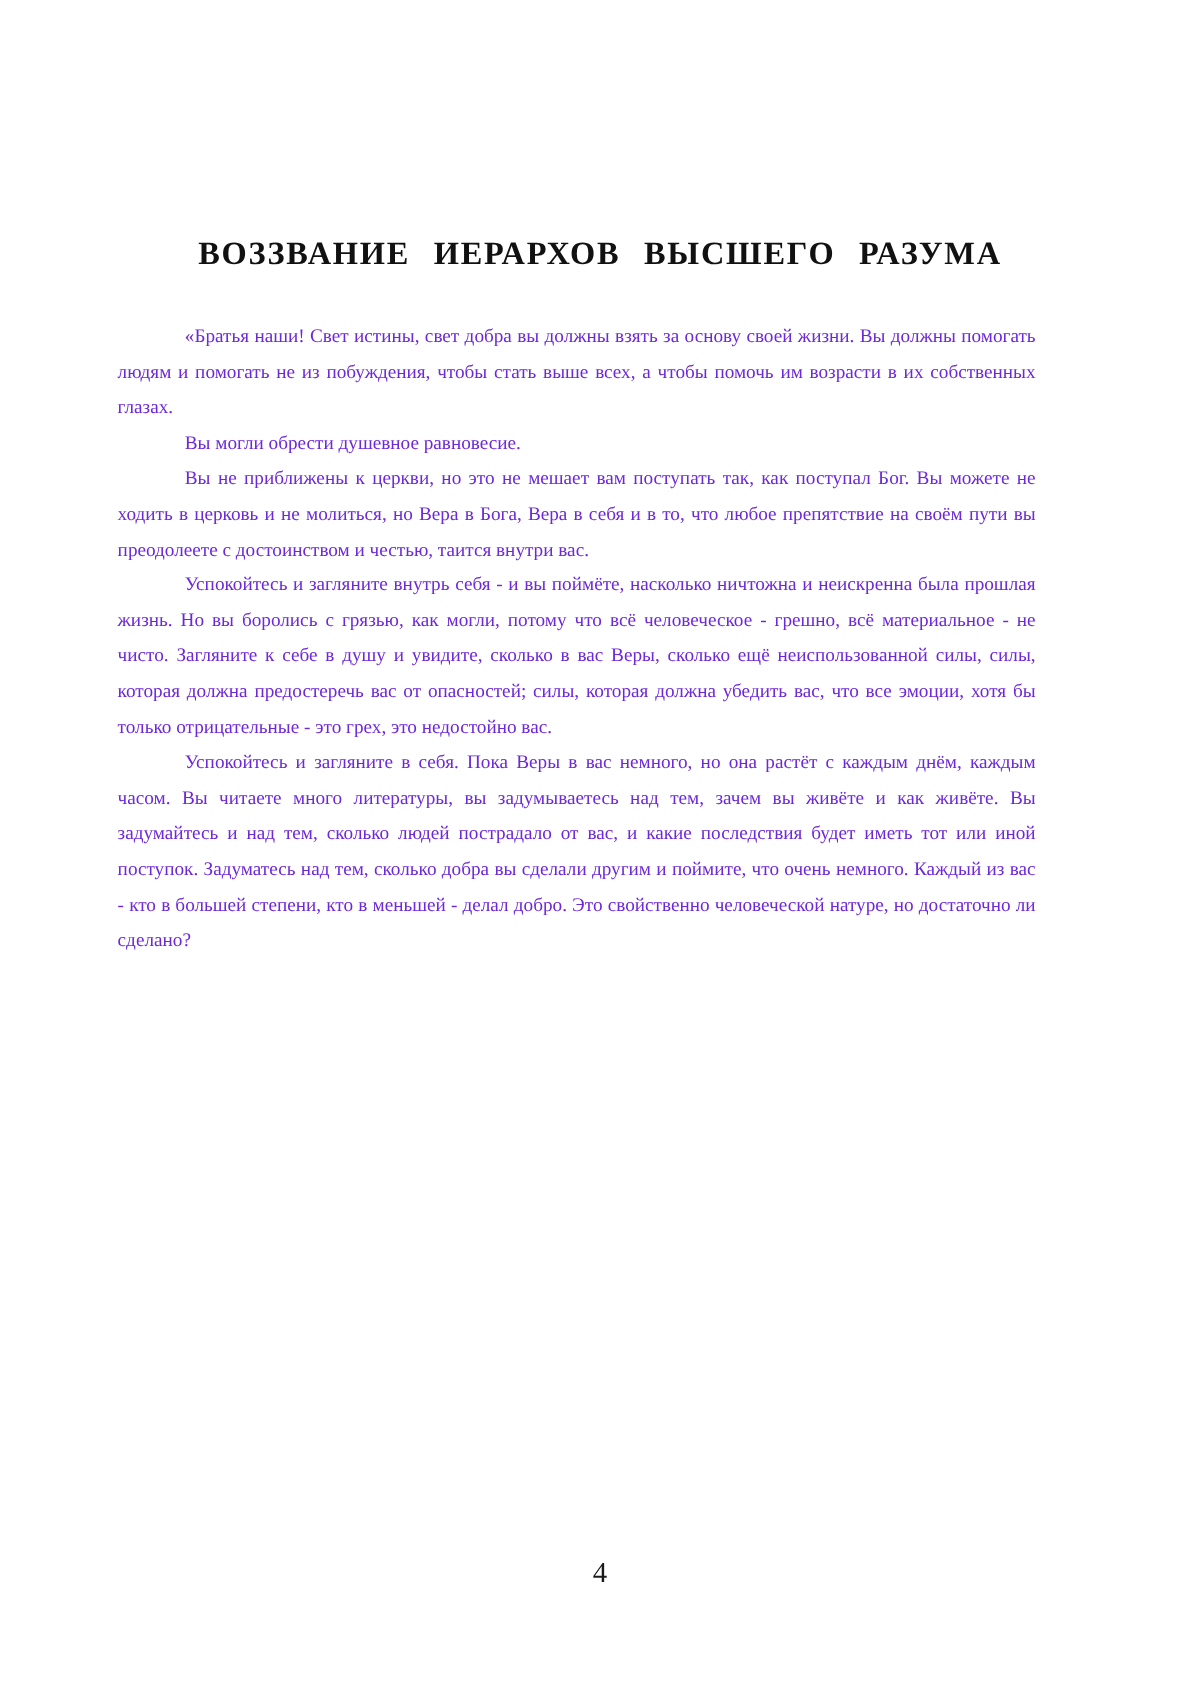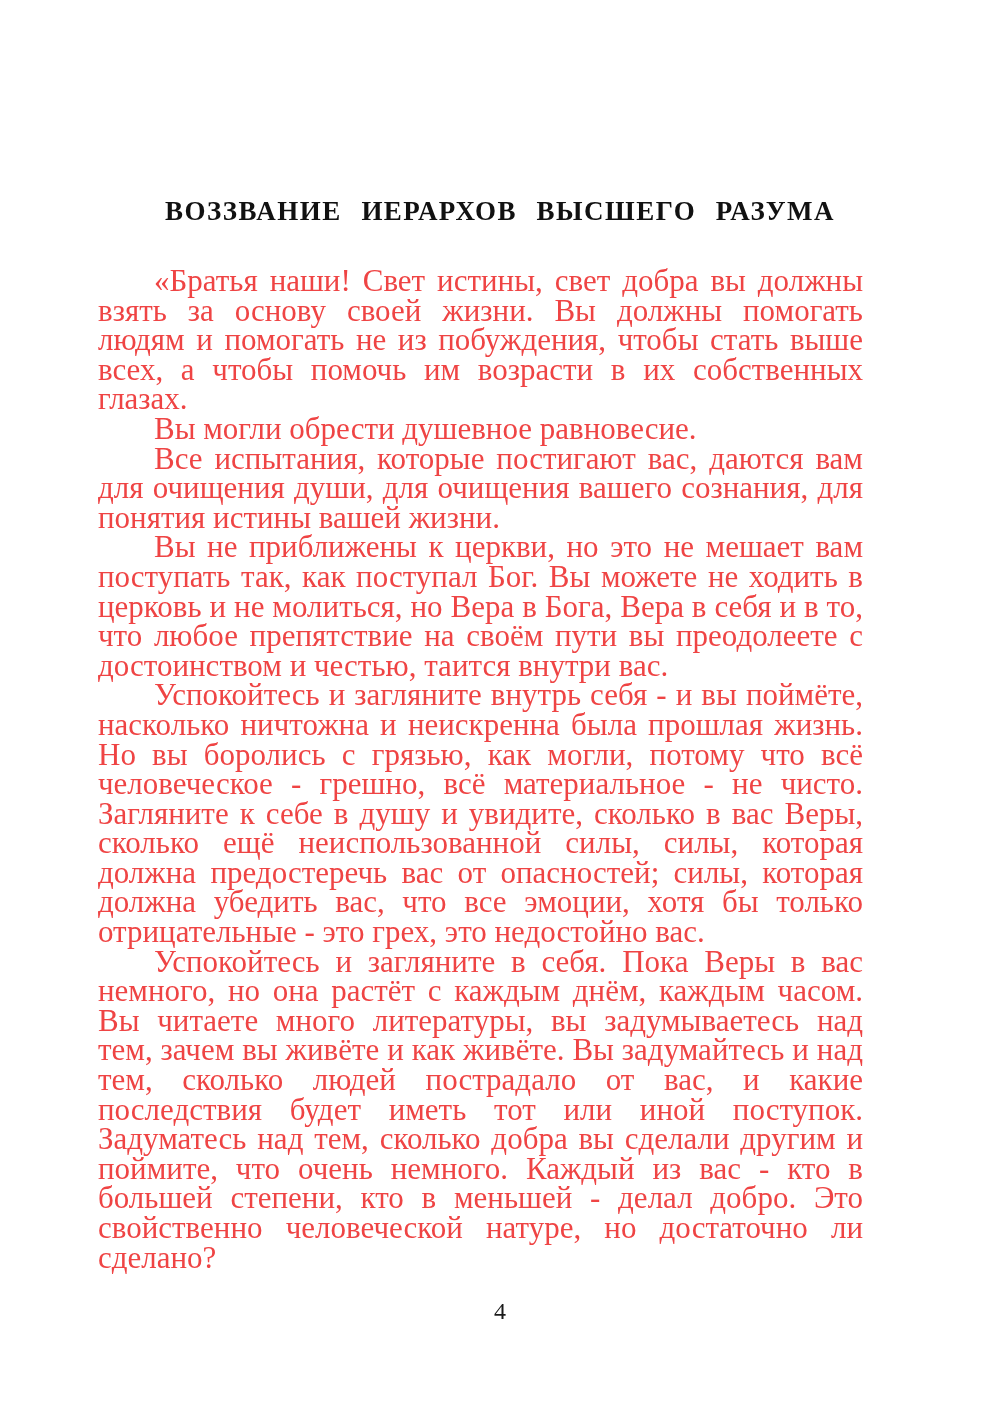--- a/index.html
+++ b/index.html
@@ -45,23 +45,23 @@
     left: 98px;
     top: 266px;
     width: 765px;
   }
 
   .para {
     margin: 0;
     text-indent: 56px;
     text-align: justify;
     text-justify: inter-word;
-    font-size: 31px;
+    font-size: 16px;
     line-height: 29.6px;
-    color: #ef4444;
+    color: #6d28d9;
     hyphens: manual;
     -webkit-hyphens: manual;
   }
 
   .page-number {
     position: absolute;
     left: 0;
     top: 1298px;
     width: 1000px;
     text-align: center;
@@ -75,21 +75,20 @@
 <div class="page">
 
   <h1 class="page-title">ВОЗЗВАНИЕ  ИЕРАРХОВ  ВЫСШЕГО  РАЗУМА</h1>
 
   <div class="text-block">
 
     <p class="para">«Братья наши!  Свет истины, свет добра вы должны взять за основу своей жизни. Вы должны помогать людям и помогать не из побуждения, чтобы стать выше всех, а чтобы помочь им возрасти в их собственных глазах.</p>
 
     <p class="para">Вы могли обрести душевное равновесие.</p>
 
-    <p class="para">Все испытания, которые постигают вас, даются вам для  очищения души, для очищения вашего сознания, для  понятия истины вашей жизни.</p>
 
 
     <p class="para">Вы не приближены к церкви, но это не мешает вам поступать так, как поступал Бог. Вы можете не ходить в церковь и не молиться, но Вера в Бога, Вера в себя и в то, что любое препятствие на своём пути вы преодолеете  с достоинством и честью, таится внутри вас.</p>
 
     <p class="para">Успокойтесь и загляните внутрь себя -   и вы поймёте, насколько ничтожна и неискренна была прошлая жизнь. Но вы боролись с грязью, как могли, потому что всё  человеческое - грешно, всё материальное - не чисто. Загляните к себе в душу и увидите, сколько в вас Веры, сколько ещё  неиспользованной силы, силы, которая должна предостеречь вас от опасностей; силы, которая должна убедить вас, что все эмоции, хотя бы только отрицательные - это грех, это недостойно вас.</p>
 
     <p class="para">Успокойтесь и  загляните в себя. Пока Веры в вас немного, но она растёт с каждым днём, каждым часом. Вы  читаете много литературы, вы задумываетесь над тем, зачем вы живёте и как живёте. Вы задумайтесь и над тем, сколько людей  пострадало от вас, и какие последствия будет иметь тот или иной поступок. Задуматесь над тем, сколько добра вы сделали другим и поймите, что очень немного. Каждый из вас - кто в большей степени, кто в меньшей - делал добро. Это свойственно  человеческой  натуре, но достаточно ли сделано?</p>
 
   </div>
 

